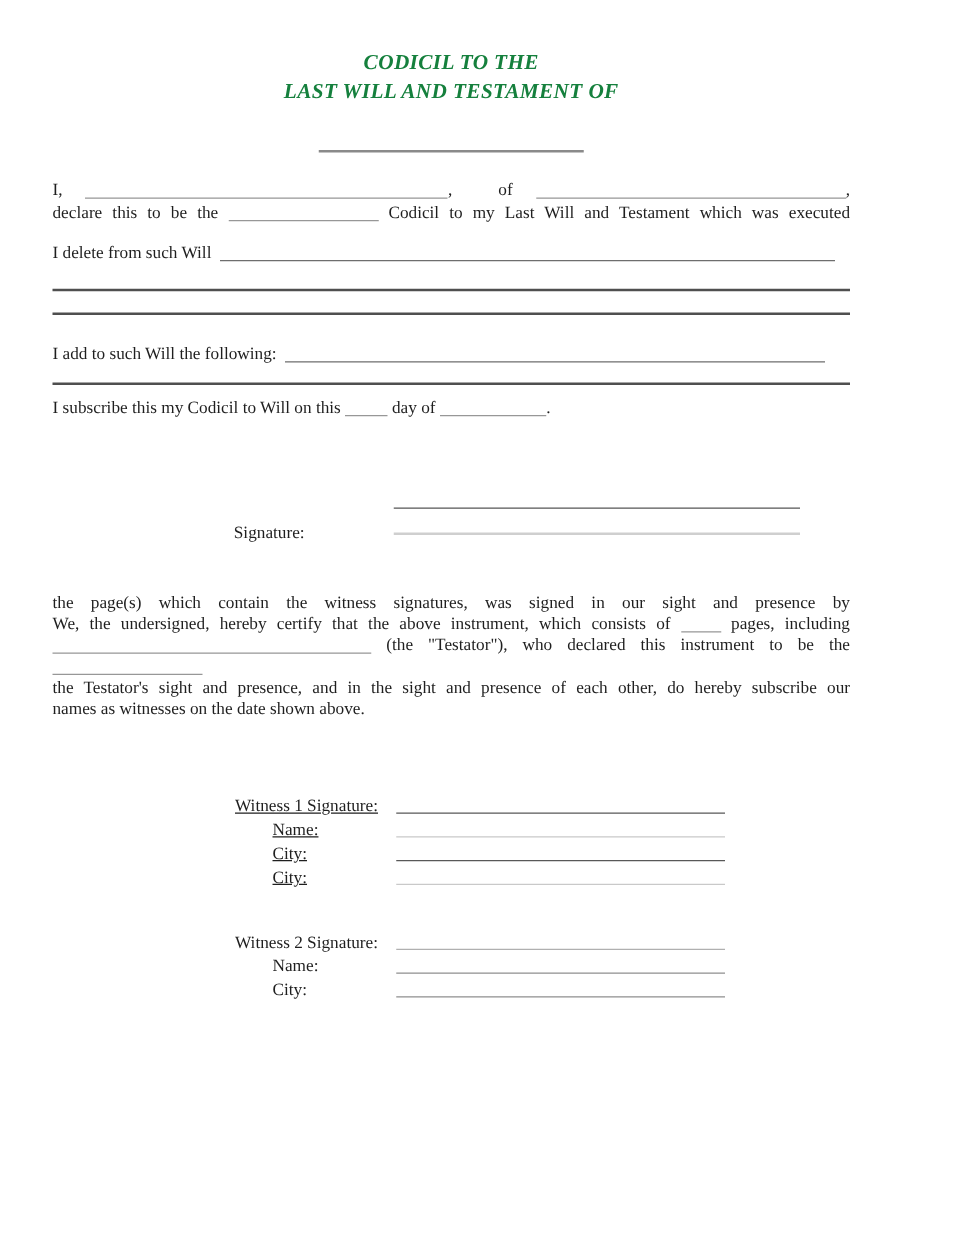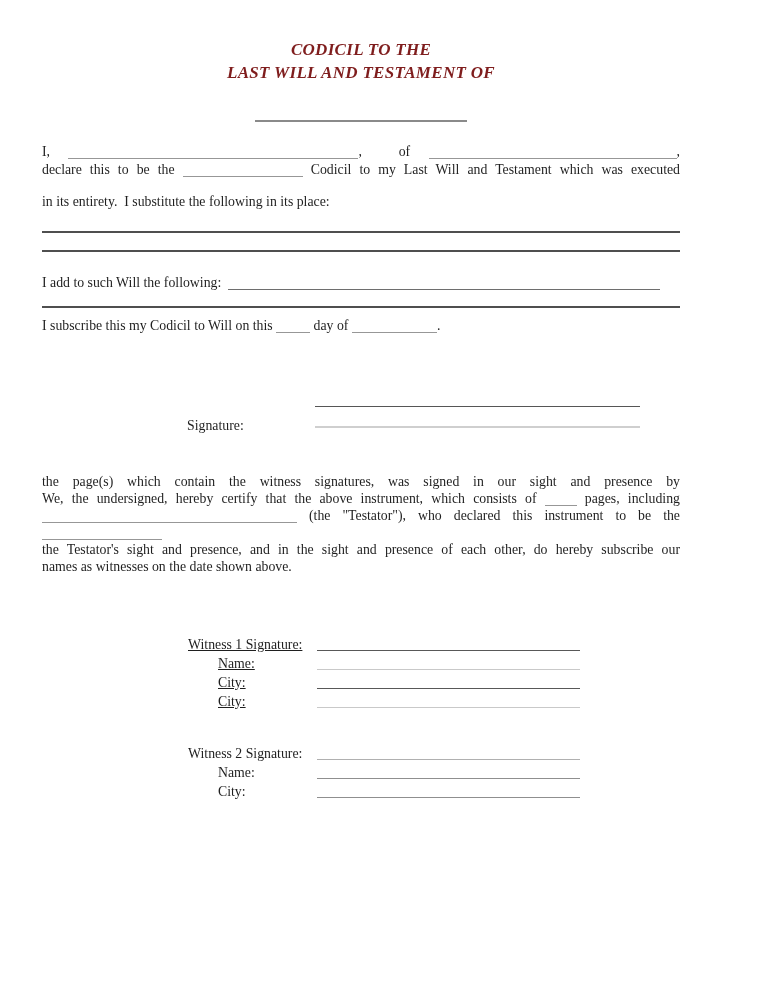--- a/index.html
+++ b/index.html
@@ -5,21 +5,21 @@
   html,body{margin:0;padding:0;}
   body{
     width:768px;height:994px;overflow:hidden;background:#ffffff;
     font-family:"Liberation Serif","DejaVu Serif",serif;
     font-size:13.8px;color:#1f1f1f;
   }
   .page{width:638px;margin:0;padding:38px 0 0 42px;}
 
   
   .title{font-weight:bold;font-style:italic;font-size:17px;line-height:23px;
-         text-align:center;letter-spacing:.3px;color:#7f1d1d;}
+         text-align:center;letter-spacing:.3px;color:#15803d;}
   .name-rule{width:212px;margin:36px auto 0 auto;border-bottom:2px solid #8a8a8a;height:0;}
 
   
   .line{line-height:18px;}
   .jlast{text-align:justify;text-align-last:justify;}
   .pre{white-space:pre-wrap;margin-top:40px;}
   .flexline{display:flex;align-items:flex-start;}
   .flexline .lead{white-space:nowrap;}
 
   
@@ -80,22 +80,23 @@
   <div class="mt21">
     <div class="line jlast"><span>I,</span>
       <span class="u w290"></span><span class="pre">,  of</span>
       <span class="u w248"></span><span>,</span></div>
     <div class="line jlast"><span>declare this to be the</span>
       <span class="u w120"></span>
       <span>Codicil to my Last Will and Testament which was executed</span></div>
   </div>
 
   <div class="mt14">
-    <div class="line">
-      <span class="pre">in its entirety.  I substitute the following in its place:</span>
+    <div class="line flexline">
+      <span class="lead">I delete from such Will</span>
+      <span class="u-flex mr12"></span>
     </div>
   </div>
   <div class="hr mt20"></div>
   <div class="hr mt17"></div>
 
   <div class="line flexline mt22">
     <span class="lead">I add to such Will the following:</span>
     <span class="u-flex mr20"></span>
   </div>
   <div class="hr mt14"></div>

